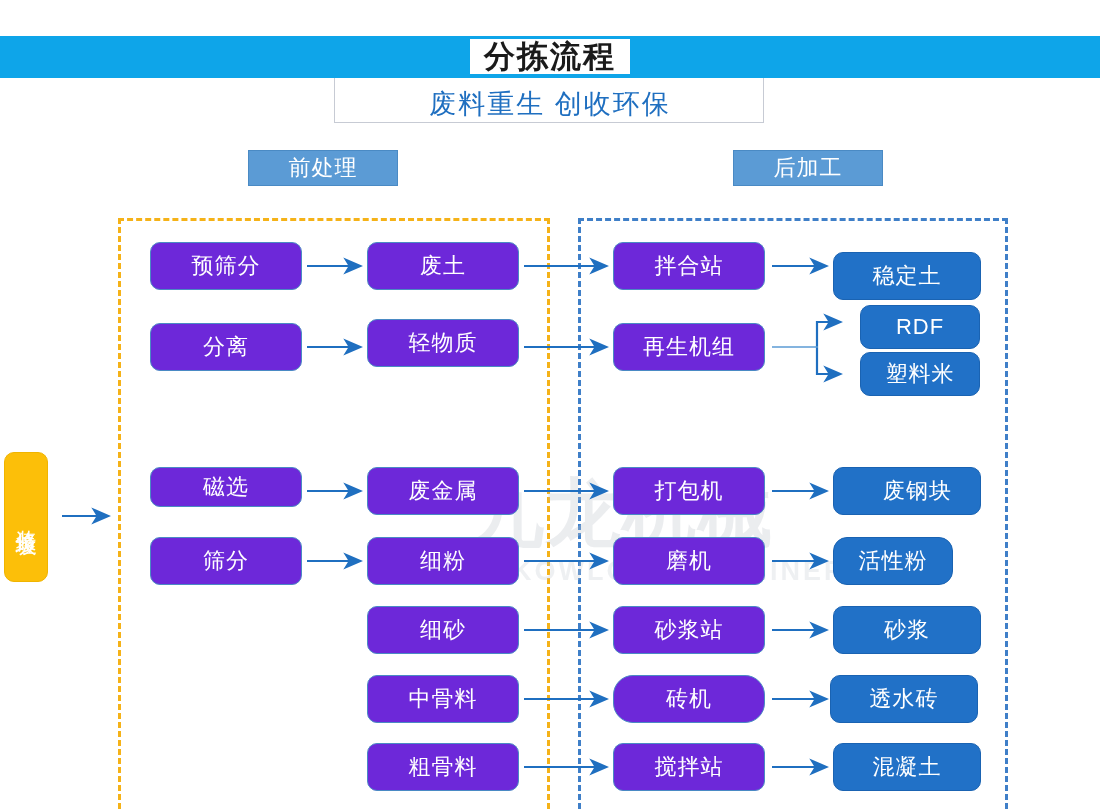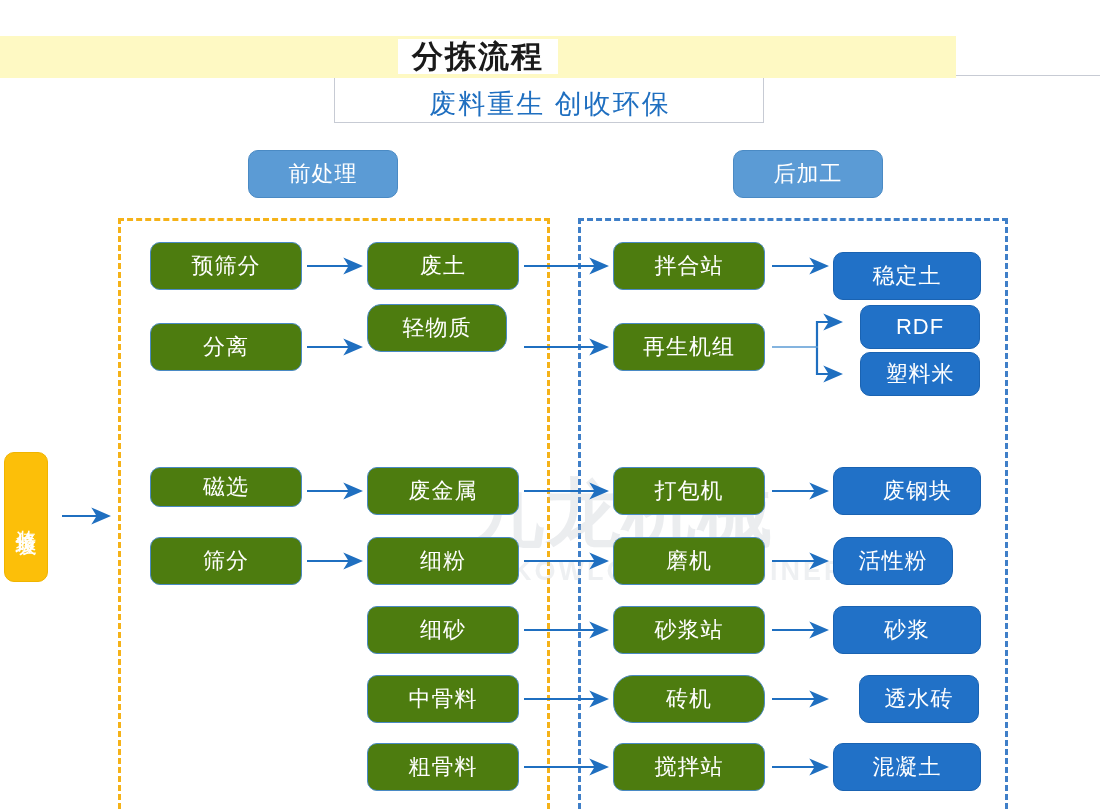--- a/index.html
+++ b/index.html
@@ -25,47 +25,47 @@
   .title-frame {
     position: absolute;
     left: 334px; top: 66px;
     width: 430px; height: 57px;
     border: 1px solid #c7cbd4;
     background: transparent;
   }
   .title-main {
     position: absolute;
     left: 0; top: 36px;
-    width: 956px;
+    width: 1100px;
     text-align: center;
     font-size: 31px;
     font-weight: bold;
     color: #1a1a1a;
     letter-spacing: 2px;
-    background: #fef9c3;
+    background: #0ea5e9;
     line-height: 42px;
   }
   .title-main span { background: #ffffff; padding: 0 14px; }
   .title-sub {
     position: absolute;
     left: 0; top: 86px;
     width: 1100px;
     text-align: center;
     font-size: 27px;
     color: #1f6fc0;
     letter-spacing: 2px;
     line-height: 36px;
   }
   .title-sub span { background: #ffffff; padding: 0 12px; }
 
   
   .pill {
     position: absolute;
-    height: 48px;
-    border-radius: 10px;
+    height: 36px;
+    border-radius: 0;
     background: #5b9bd5;
     border: 1px solid #4a8ac4;
     color: #ffffff;
     font-size: 22px;
     display: flex;
     align-items: center;
     justify-content: center;
     letter-spacing: 1px;
   }
   #pill-pre  { left: 248px; top: 150px; width: 150px; }
@@ -118,21 +118,21 @@
     position: absolute;
     border-radius: 10px;
     display: flex;
     align-items: center;
     justify-content: center;
     color: #ffffff;
     font-size: 22px;
     letter-spacing: 1px;
     white-space: nowrap;
   }
-  .node.light { background: #4d7c0f; border: 1px solid #4a8ac4; }
+  .node.light { background: #6d28d9; border: 1px solid #4a8ac4; }
   .node.dark  { background: #2171c7; border: 1px solid #1a63b2; }
   .node.input {
     background: #fcbf09; border: 1px solid #f0b400;
     writing-mode: vertical-rl; text-orientation: upright;
     font-size: 21px; letter-spacing: 2px; line-height: 1.05;
   }
 
   
   #wires {
     position: absolute;
@@ -219,21 +219,21 @@
   <div class="node light" style="left:150px; top:467px; width:152px; height:40px;">
     <span>磁选</span>
     </div>
   <div class="node light" style="left:150px; top:537px; width:152px; height:48px;">
     <span>筛分</span>
     </div>
 
   <div class="node light" style="left:367px; top:242px; width:152px; height:48px;">
     <span>废土</span>
     </div>
-  <div class="node light" style="left:367px; top:304px; width:140px; height:48px;border-radius:14px;">
+  <div class="node light" style="left:367px; top:319px; width:152px; height:48px;">
     <span>轻物质</span>
     </div>
   <div class="node light" style="left:367px; top:467px; width:152px; height:48px;">
     <span>废金属</span>
     </div>
   <div class="node light" style="left:367px; top:537px; width:152px; height:48px;">
     <span>细粉</span>
     </div>
   <div class="node light" style="left:367px; top:606px; width:152px; height:48px;">
     <span>细砂</span>
@@ -278,20 +278,20 @@
     </div>
   <div class="node dark" style="left:833px; top:467px; width:148px; height:48px;padding-left:21px;">
     <span>废钢块</span>
     </div>
   <div class="node dark" style="left:833px; top:537px; width:120px; height:48px;border-radius:14px;">
     <span>活性粉</span>
     </div>
   <div class="node dark" style="left:833px; top:606px; width:148px; height:48px;">
     <span>砂浆</span>
     </div>
-  <div class="node dark" style="left:859px; top:675px; width:120px; height:48px;">
+  <div class="node dark" style="left:830px; top:675px; width:148px; height:48px;">
     <span>透水砖</span>
     </div>
   <div class="node dark" style="left:833px; top:743px; width:148px; height:48px;">
     <span>混凝土</span>
     </div>
 
 </div>
 
 </body></html>

